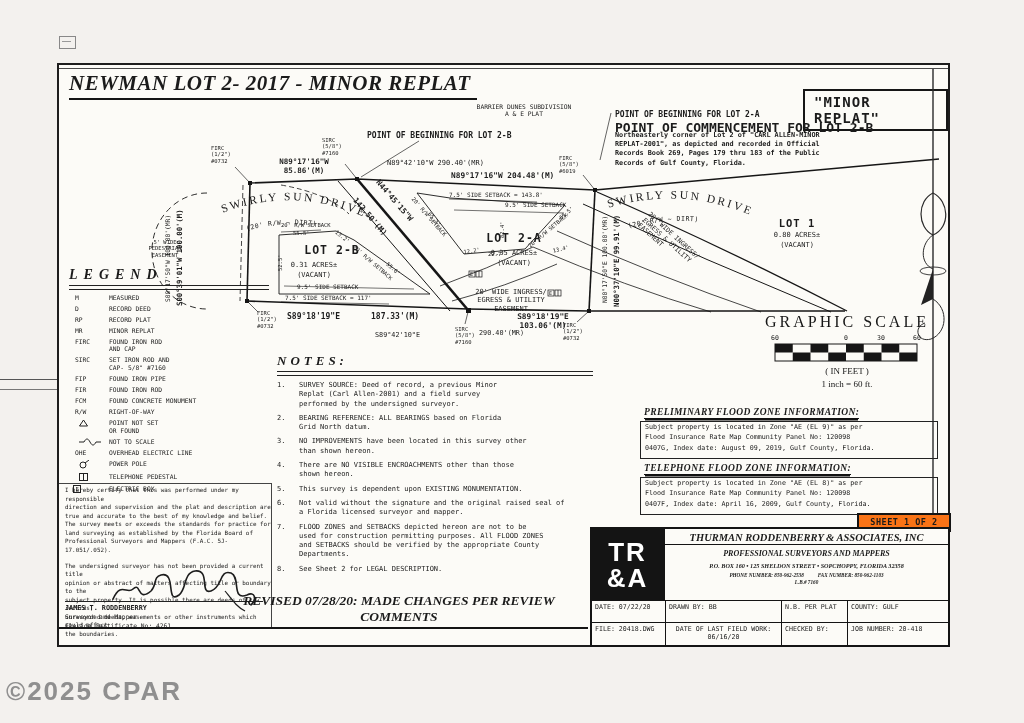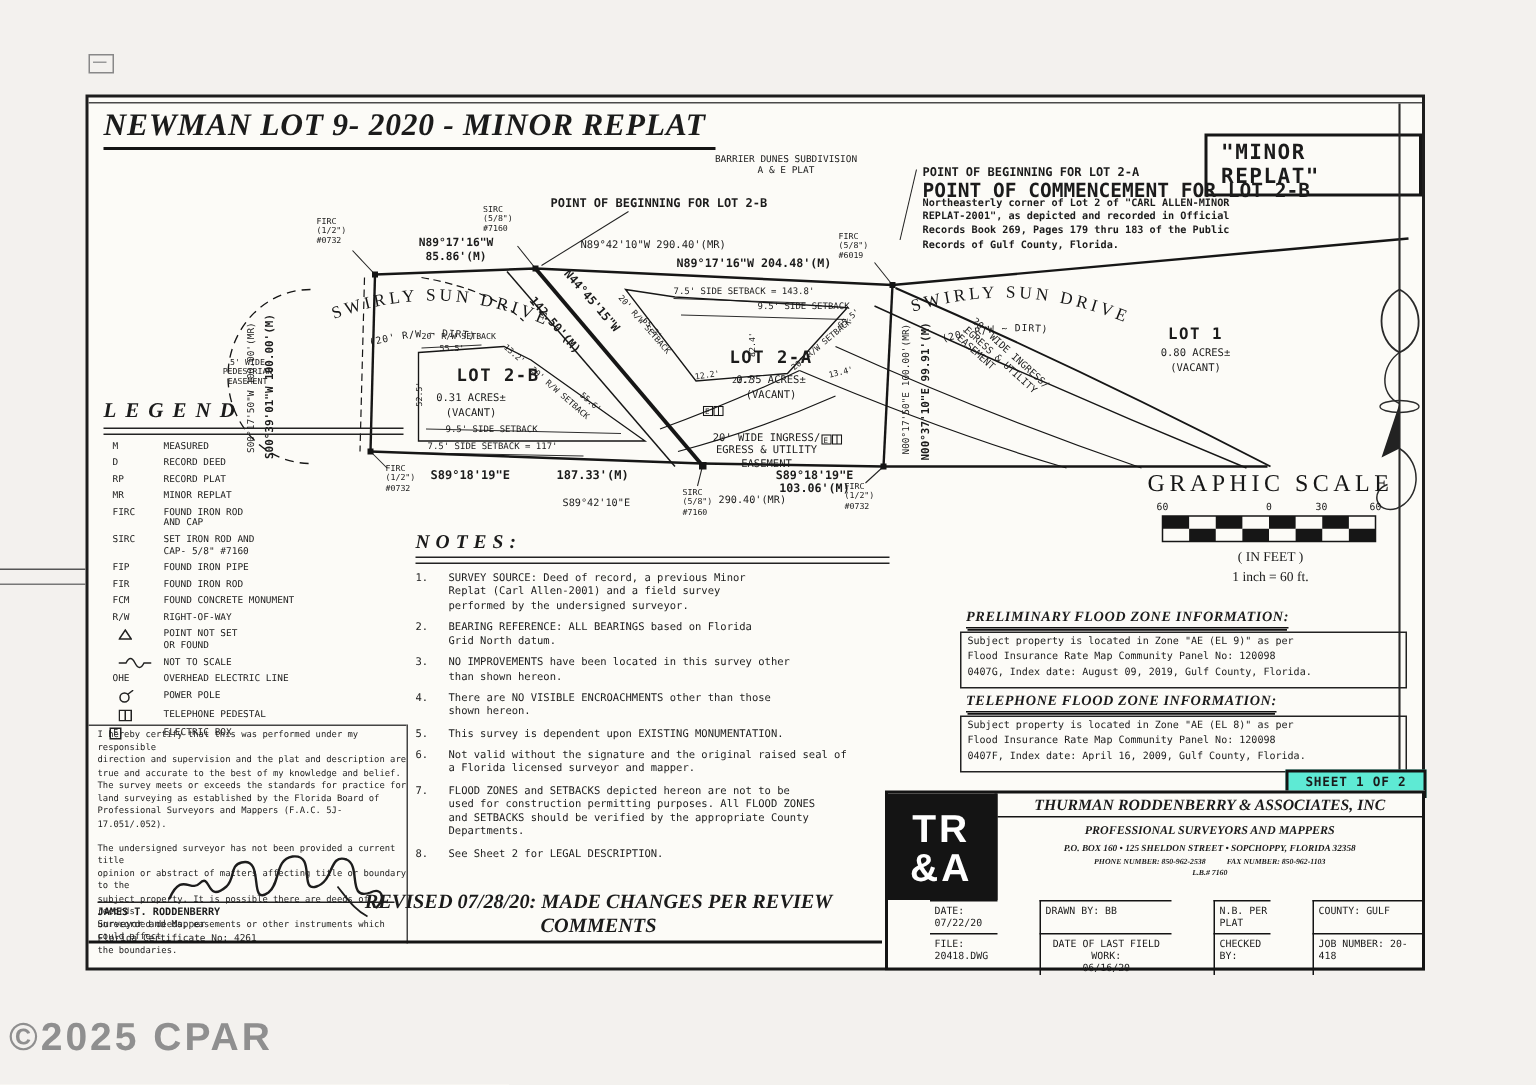--- a/index.html
+++ b/index.html
@@ -33,54 +33,54 @@
   .cert{position:absolute;left:6px;top:421px;width:207px;font-size:5.9px;line-height:1.45;}
   .cert p{margin:0 0 7px 0;white-space:pre-line;}
   .sig{position:absolute;}
   .signame{position:absolute;left:6px;top:536px;width:198px;border-top:1px solid #222;padding-top:2px;font-size:6.3px;line-height:1.35;}
   .signame .nm{font-weight:bold;font-size:6.8px;}
   .vdiv{position:absolute;left:212px;top:418px;height:146px;border-left:1px solid #444;}
   .hline1{position:absolute;left:0;top:418px;width:212px;border-top:1px solid #444;}
   .heavy{position:absolute;left:0;top:562px;width:529px;border-top:2.5px solid #141414;}
   .floodh{position:absolute;font:italic bold 9.5px "Liberation Serif",serif;letter-spacing:.4px;border-bottom:1px solid #111;box-shadow:0 2.5px 0 -1px #111;padding-bottom:1px;}
   .floodbox{position:absolute;border:1px solid #222;font-size:6.7px;line-height:1.55;padding:0 4px;white-space:pre-line;width:288px;height:36px;}
-  .sheetbox{position:absolute;left:798px;top:448px;width:90px;height:15px;border:2px solid #141414;text-align:center;font-size:8.5px;font-weight:bold;line-height:15px;letter-spacing:.5px;background:#5eead4;}
+  .sheetbox{position:absolute;left:798px;top:448px;width:90px;height:15px;border:2px solid #141414;text-align:center;font-size:8.5px;font-weight:bold;line-height:15px;letter-spacing:.5px;background:#f97316;}
   .revised{position:absolute;left:150px;top:528px;width:380px;text-align:center;font:italic bold 13.5px "Liberation Serif",serif;line-height:1.2;}
   .tblock{position:absolute;left:531px;top:462px;width:356px;height:116px;border:2px solid #141414;background:#fcfbf7;}
   .logo{position:absolute;left:0;top:0;width:71px;height:71px;background:#141414;color:#fff;display:flex;flex-direction:column;align-items:center;justify-content:center;border-right:2px solid #141414;font-family:"Liberation Sans",sans-serif;font-weight:bold;}
   .logo div{font-size:26px;line-height:26px;letter-spacing:2px;}
   .cmp{position:absolute;left:73px;top:0;width:283px;height:71px;text-align:center;}
   .cmp .nm{font:italic bold 10.5px "Liberation Serif",serif;margin-top:3px;border-bottom:1.5px solid #141414;padding-bottom:1px;}
   .cmp .sub{font:italic bold 8px "Liberation Serif",serif;margin-top:4px;}
   .cmp .adr{font:italic bold 6.2px "Liberation Serif",serif;margin-top:4px;}
   .cmp .tel{font:italic bold 5.2px "Liberation Serif",serif;margin-top:3px;}
   .cmp .tel span{margin:0 7px;}
   .cmp .lb{font:italic bold 5.2px "Liberation Serif",serif;margin-top:1px;}
   .trow{position:absolute;left:0;width:356px;display:grid;}
   .trow1{top:71px;height:22px;grid-template-columns:73px 116px 66px 101px;}
   .trow2{top:93px;height:23px;grid-template-columns:73px 116px 66px 101px;}
-  .tcell{border-top:1.5px solid #141414;border-left:1.5px solid #141414;font-size:6.6px;padding:2px 0 0 3px;line-height:1.25;white-space:pre-line;margin-left:28px;}
+  .tcell{border-top:1.5px solid #141414;border-left:1.5px solid #141414;font-size:6.6px;padding:2px 0 0 3px;line-height:1.25;white-space:pre-line;}
   .tcell:first-child{border-left:none;}
   .tc-c{text-align:center;padding-left:0;}
   .watermark{position:absolute;left:6px;top:676px;font:bold 26px "Liberation Sans",sans-serif;color:#8f8f8f;letter-spacing:2px;}
   .scanline{position:absolute;left:0;width:57px;}
   .cornerbox{position:absolute;left:59px;top:36px;width:15px;height:11px;border:1px solid #888;}
   .cornerbox::after{content:"";position:absolute;left:2px;top:4px;width:9px;border-top:1px solid #999;}
 </style>
 </head>
 <body>
 
 <div class="cornerbox"></div>
 <div class="scanline" style="top:379px;border-top:1.5px solid #555;"></div>
 <div class="scanline" style="top:389px;border-top:1px solid #777;"></div>
 <div class="watermark">©2025 CPAR</div>
 
 <div class="page">
 
-  <div class="main-title">NEWMAN LOT 9- 2020 - MINOR REPLAT</div>
+  <div class="main-title">NEWMAN LOT 2- 2017 - MINOR REPLAT</div>
   <div class="stamp">"MINOR REPLAT"</div>
 
   <svg class="draw" viewBox="0 0 889 580">
     <defs>
       <path id="rp1" d="M158,150 Q236,118 314,156"></path>
       <path id="rp2" d="M180,168 Q242,148 300,174"></path>
       <path id="rp3" d="M540,146 Q636,112 730,170"></path>
       <path id="rp4" d="M560,166 Q640,140 708,180"></path>
     </defs>
     <g stroke="#161616" fill="none" stroke-width="1.6">

